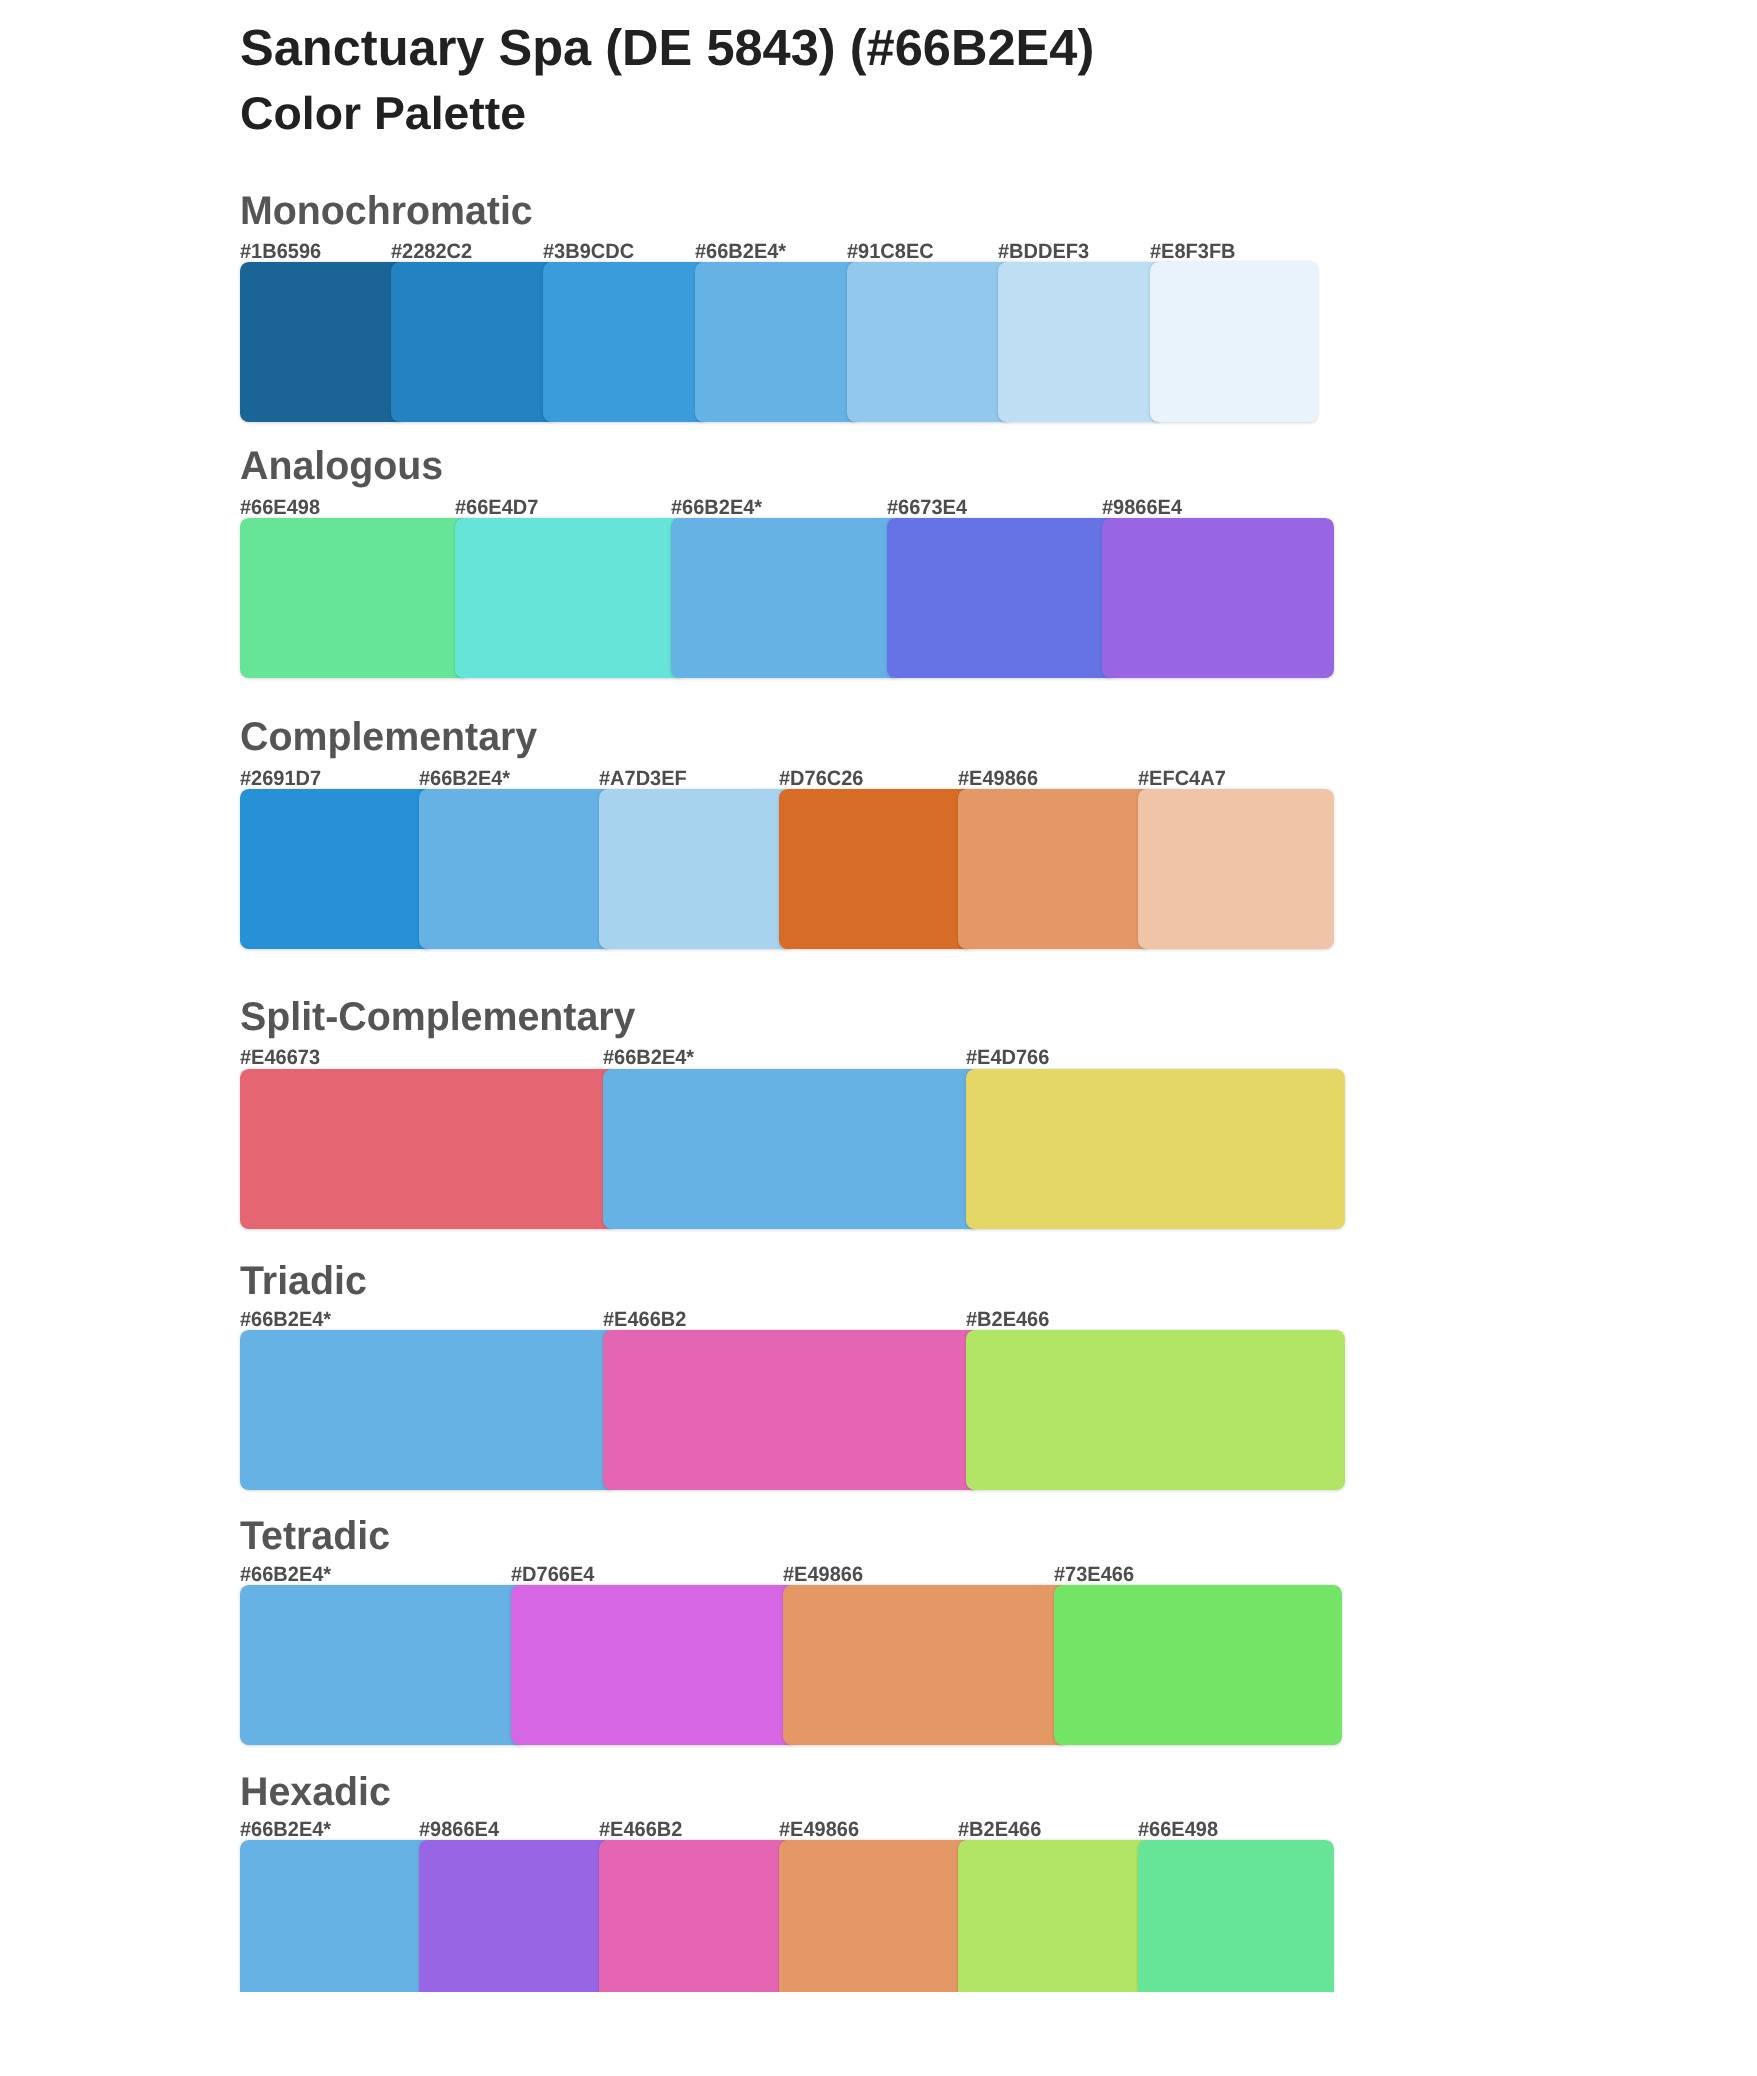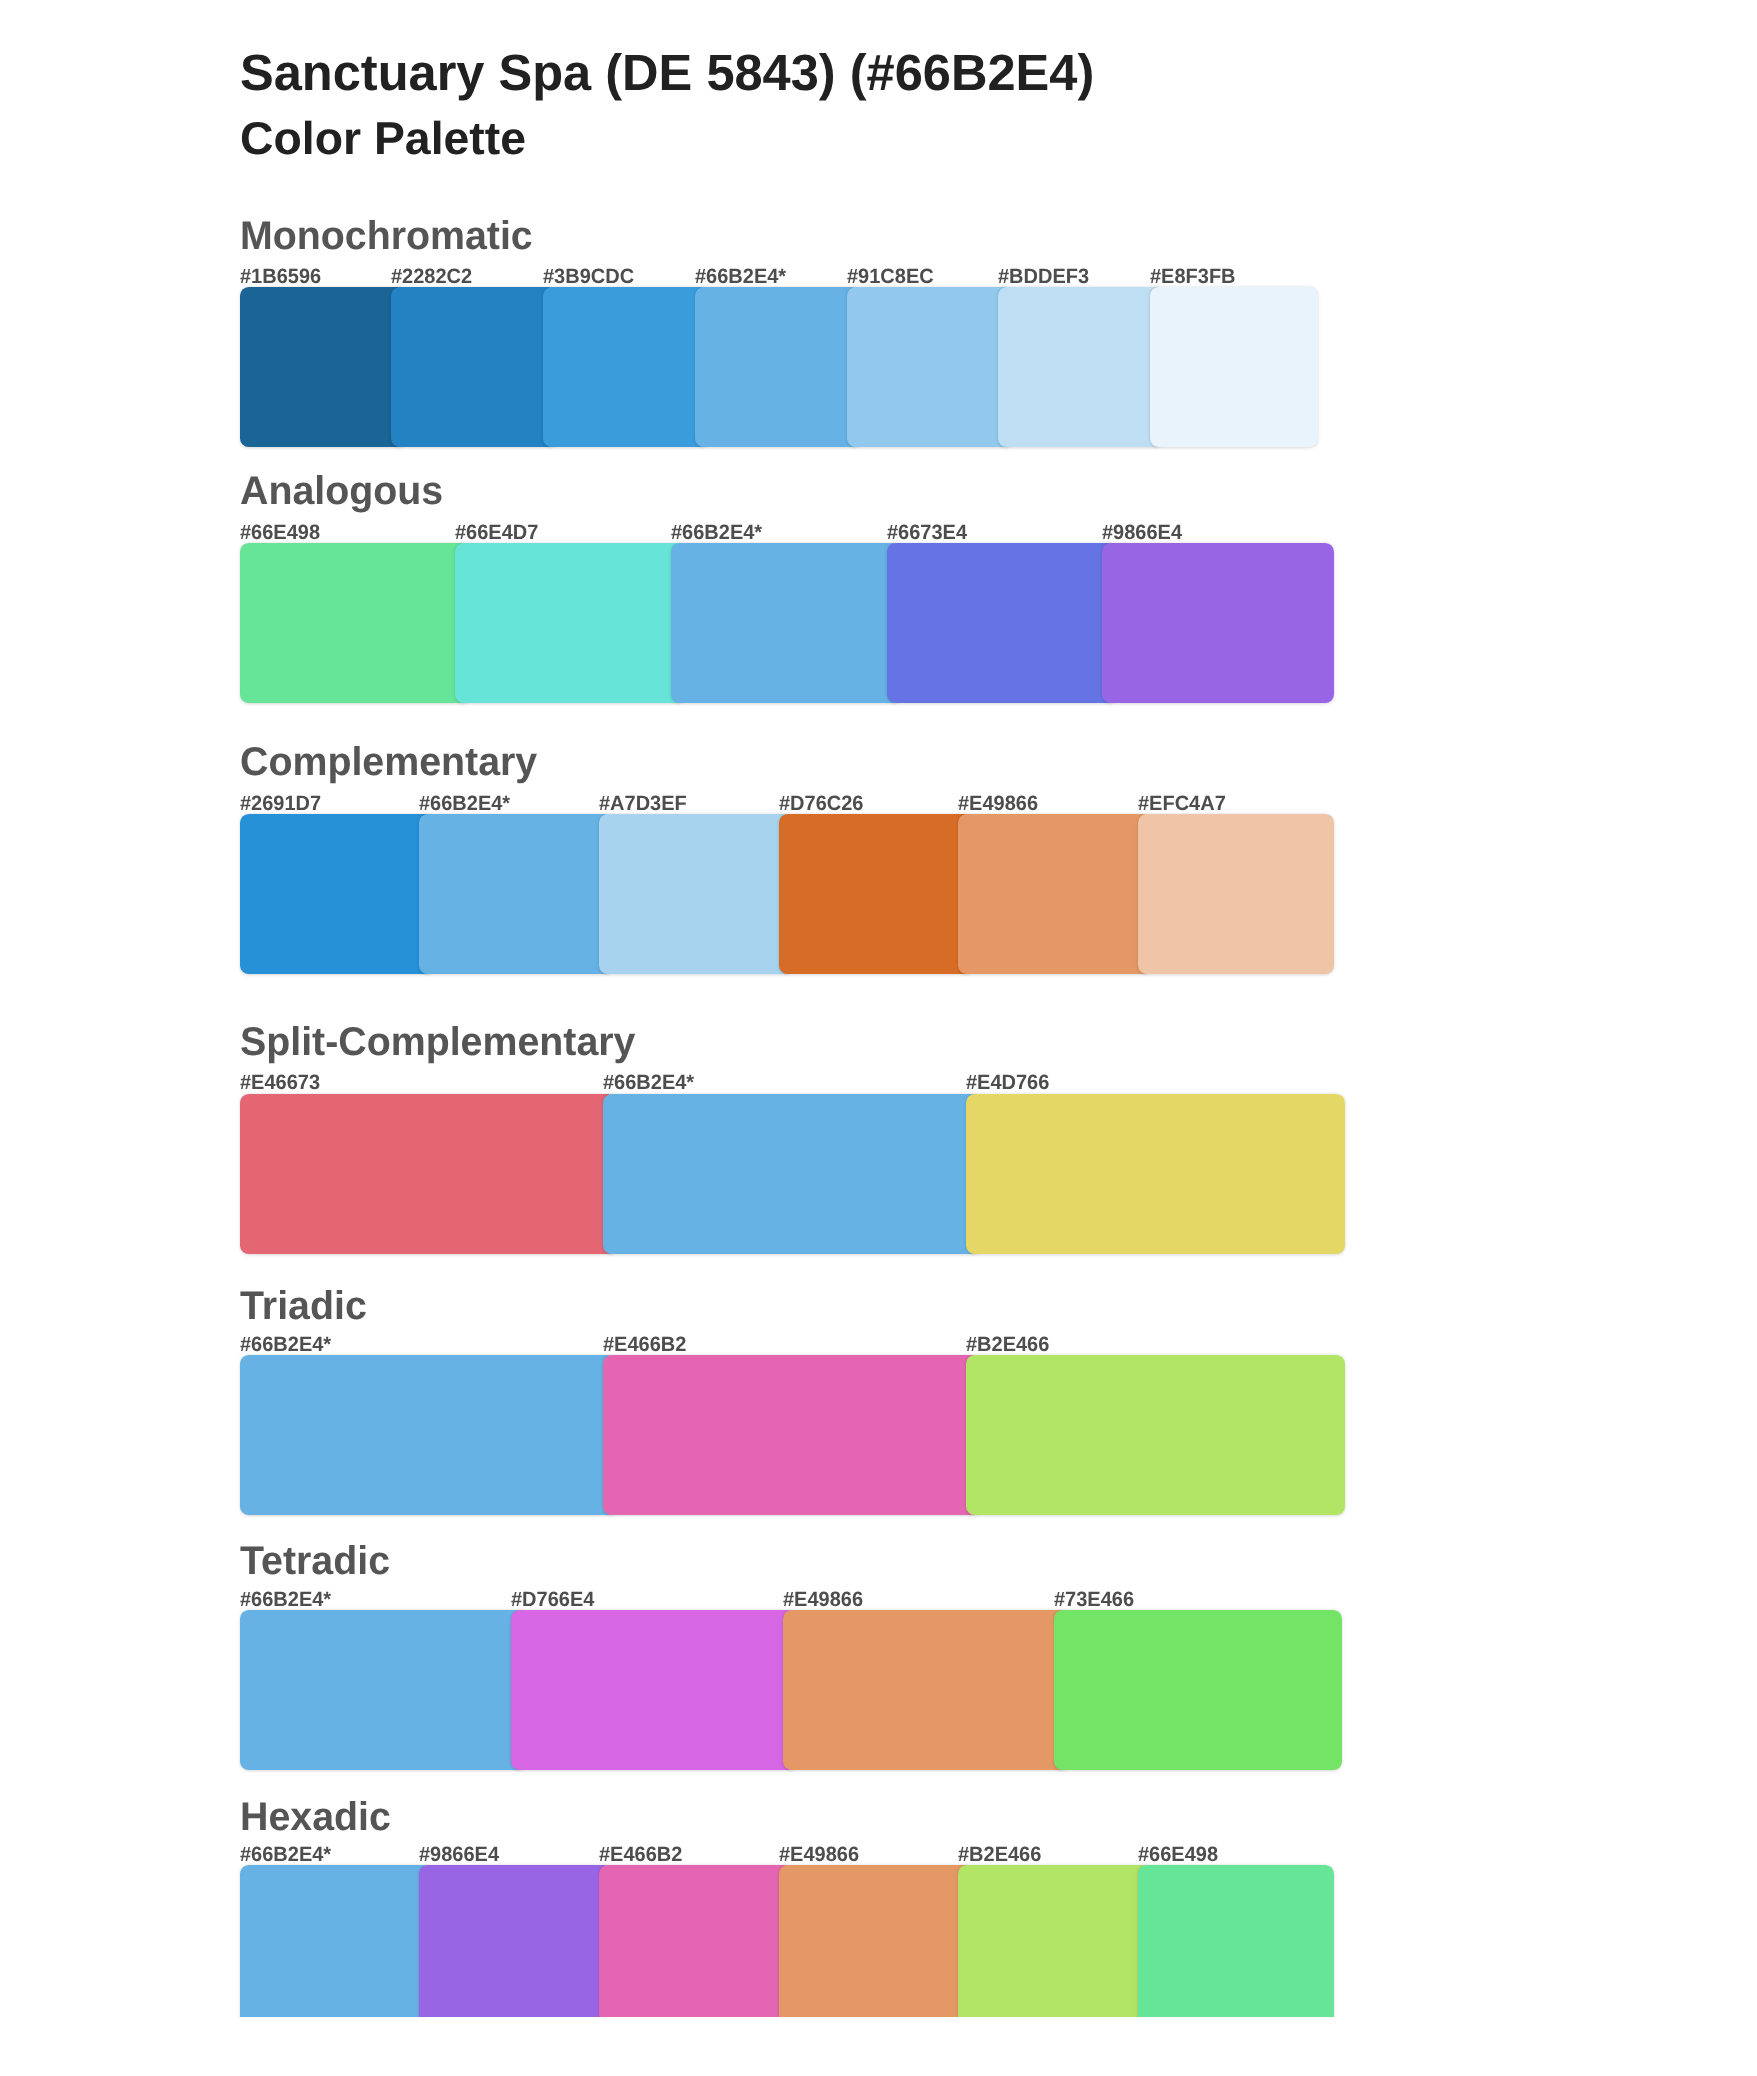--- a/index.html
+++ b/index.html
@@ -1,18 +1,18 @@
 <!DOCTYPE html>
 <html style="font-size:12.8px"><head>
 <meta charset="utf-8">
 <style>
   html,body{margin:0;padding:0;background:#ffffff;}
   body{width:1757px;height:2077px;font-family:"Liberation Sans",sans-serif;-webkit-font-smoothing:antialiased;text-rendering:geometricPrecision;}
   h1,h2,div{margin:0;padding:0;}
-  .page{position:relative;width:1757px;height:1992px;overflow:hidden;background:#ffffff;margin-top:25px;}
+  .page{position:relative;width:1757px;height:1992px;overflow:hidden;background:#ffffff;}
   .title{position:absolute;left:0;top:0;width:1757px;height:208px;color:#212121;font-weight:bold;}
   .title-line{position:absolute;left:240px;white-space:nowrap;transform-origin:0 0;}
   .t1{top:22px;font-size:51px;line-height:51px;transform:scaleX(0.9913) translateZ(0);}
   .t2{top:90px;font-size:46px;line-height:46px;transform:scaleX(1.008) translateZ(0);}
   .section{position:absolute;left:0;top:0;width:1757px;height:2077px;}
   .sec-head{position:absolute;left:240px;color:#555555;font-weight:bold;
     font-size:40px;line-height:40px;white-space:nowrap;
     transform:scaleX(0.983) translateZ(0);transform-origin:0 0;}
   .sw-label{position:absolute;color:#4d4d4d;font-weight:bold;
     font-size:20.7px;line-height:20.7px;white-space:nowrap;

